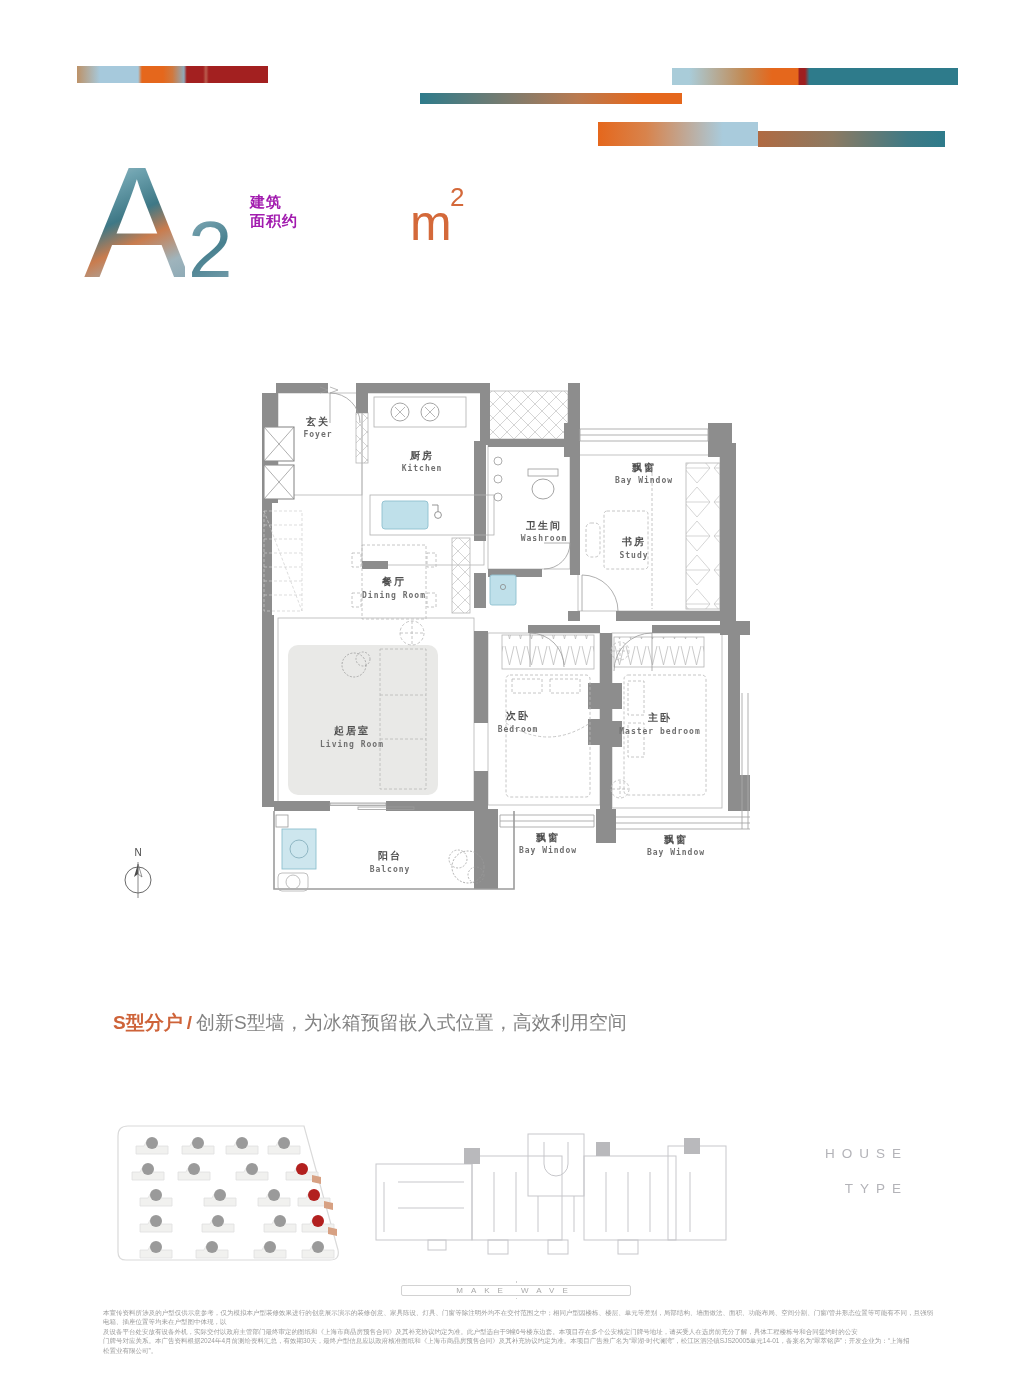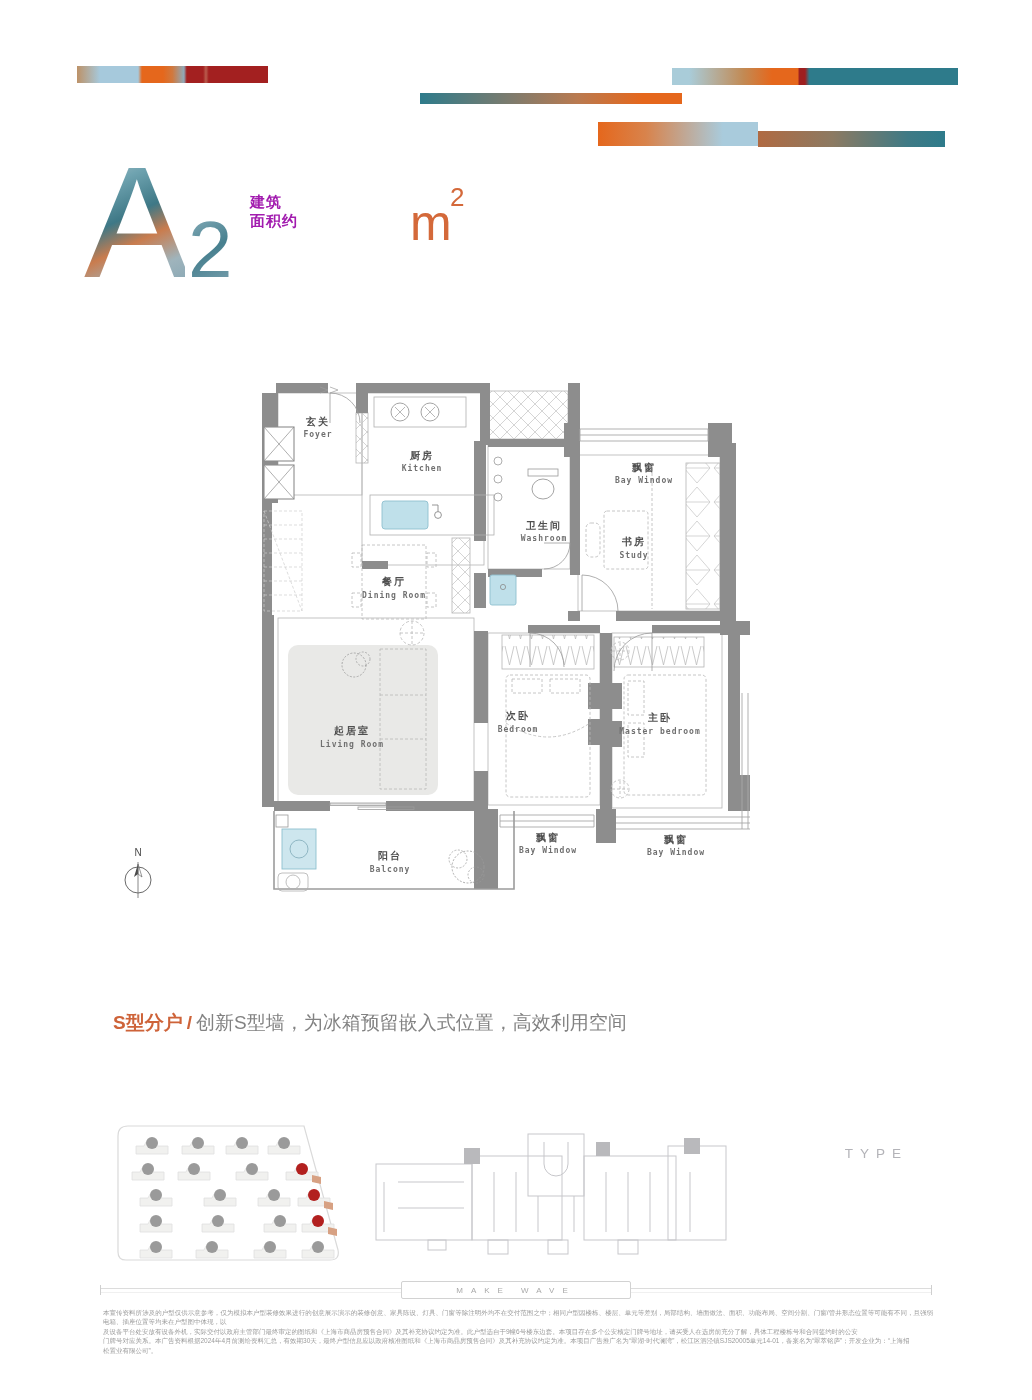--- a/index.html
+++ b/index.html
@@ -49,21 +49,21 @@
   .feat-title{color:#ce6339;font-weight:700;}
   .feat-sep{color:#ce6339;font-weight:700;padding:0 4px;}
 
   
   .siteplan{position:absolute;left:112px;top:1122px;width:230px;height:142px;}
   .plate{position:absolute;left:368px;top:1112px;width:365px;height:160px;}
   .hta{position:absolute;left:690px;top:1136px;width:218px;text-align:right;
        font-size:13.5px;color:#b3b3b8;letter-spacing:7px;line-height:35px;}
 
   
-  .wave{position:absolute;left:100px;top:1281px;width:832px;height:18px;display:flex;align-items:center;}
+  .wave{position:absolute;left:100px;top:1281px;width:832px;height:18px;display:flex;align-items:center;flex-direction:column;}
   .wave .tick{width:1px;height:10px;background:#cfcfcf;}
   .wave .line{flex:1;height:3px;border-top:1px solid #dcdcdc;border-bottom:1px solid #f0f0f0;}
   .wave .capsule{width:228px;height:16px;border:1px solid #d2d2d2;border-radius:2px;
        display:flex;align-items:center;justify-content:center;
        font-size:8px;letter-spacing:8px;color:#a9a9a9;background:#fff;}
 
   
   .disclaimer{position:absolute;left:103px;top:1308px;width:830px;
        font-size:6.5px;line-height:9.4px;color:#9b9b9b;text-align:justify;}
 </style>
@@ -415,20 +415,21 @@
       </g>
       <g fill="#b9b9bc" stroke="none">
         <rect x="96" y="36" width="16" height="16"></rect>
         <rect x="228" y="30" width="14" height="14"></rect>
         <rect x="316" y="26" width="16" height="16"></rect>
       </g>
     </svg>
   </div>
 
   <div class="hta">
+    <div>HOUSE</div>
     <div>TYPE</div>
   </div>
 
   <div class="wave">
     <div class="tick"></div>
     <div class="line"></div>
     <div class="capsule">
       <span>MAKE WAVE</span>
     </div>
     <div class="line"></div>

